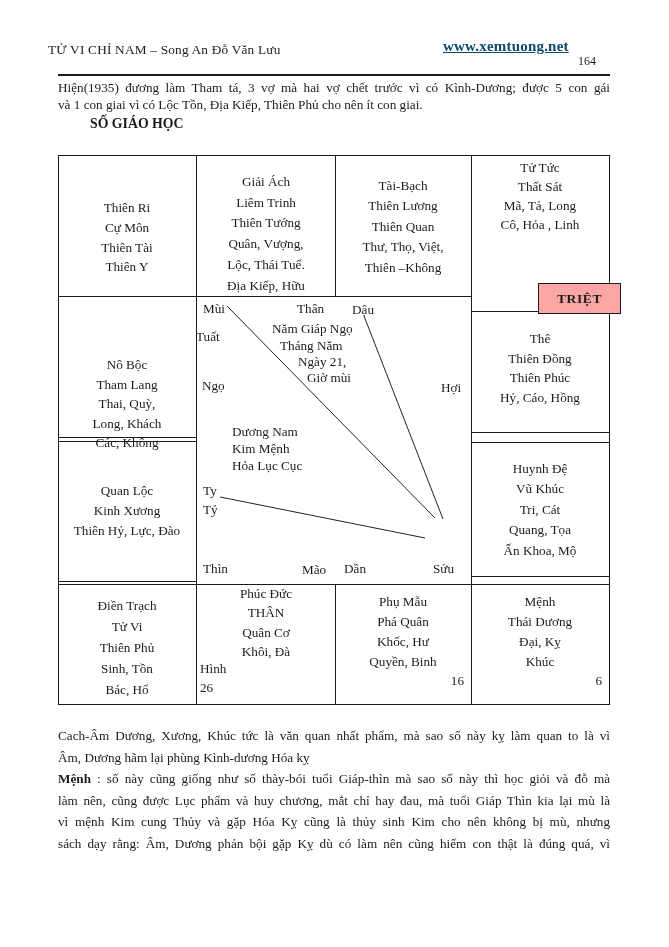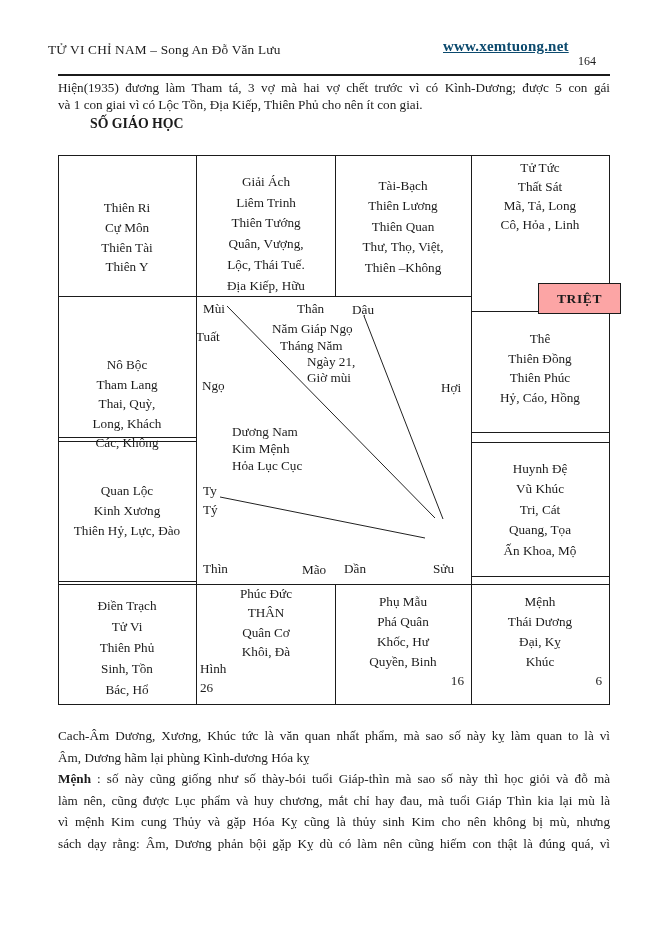--- a/index.html
+++ b/index.html
@@ -165,21 +165,21 @@
   <div class="lab" style="left:441px; top:380px;">Hợi</div>
   <div class="lab" style="left:203px; top:483px;">Ty</div>
   <div class="lab" style="left:203px; top:502px;">Tý</div>
   <div class="lab" style="left:203px; top:561px;">Thìn</div>
   <div class="lab" style="left:302px; top:562px;">Mão</div>
   <div class="lab" style="left:344px; top:561px;">Dần</div>
   <div class="lab" style="left:433px; top:561px;">Sửu</div>
 
   <div class="lab" style="left:272px; top:321px;">Năm Giáp Ngọ</div>
   <div class="lab" style="left:280px; top:338px;">Tháng Năm</div>
-  <div class="lab" style="left:307px; top:354px;text-align:right;">Ngày 21,</div>
+  <div class="lab" style="left:298px; top:354px;text-align:right;">Ngày 21,</div>
   <div class="lab" style="left:307px; top:370px;">Giờ mùi</div>
 
   <div class="lab" style="left:232px; top:424px;">Dương Nam</div>
   <div class="lab" style="left:232px; top:441px;">Kim Mệnh</div>
   <div class="lab" style="left:232px; top:458px;">Hỏa Lục Cục</div>
 
   <div class="jline" style="top:728px;">Cach-Âm Dương, Xương, Khúc tức là văn quan nhất phẩm, mà sao số này kỵ làm quan to là vì</div>
   <div class="pline" style="top:750px;">Âm, Dương hãm lại phùng Kình-dương Hóa kỵ</div>
   <div class="jline" style="top:771px;"><span style="font-weight:bold;">Mệnh</span><span> : số này cũng giống như số thày-bói tuổi Giáp-thìn mà sao số này thì học giỏi và đỗ mà</span></div>
   <div class="jline" style="top:793px;">làm nên, cũng được Lục phẩm và huy chương, mắt chỉ hay đau, mà tuổi Giáp Thìn kia lại mù là</div>

